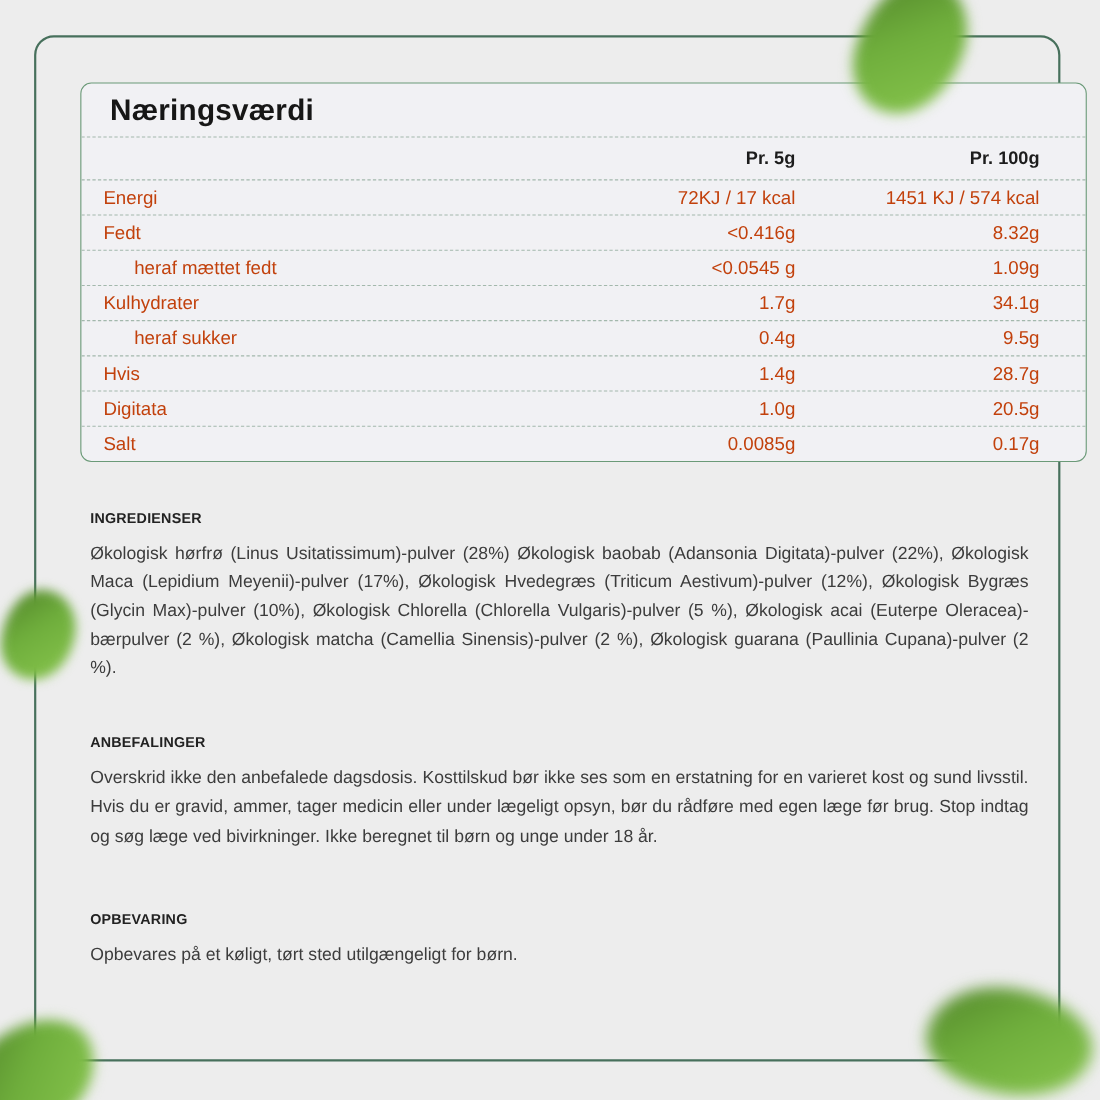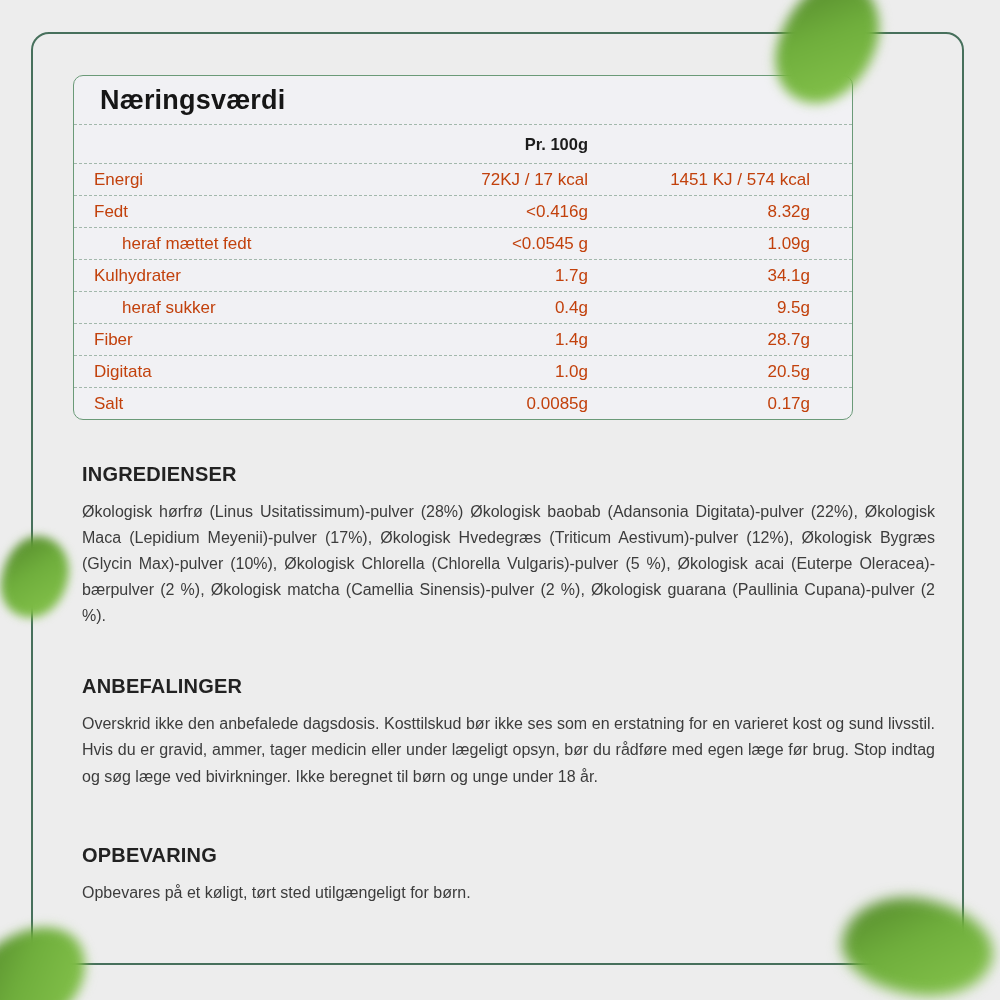--- a/index.html
+++ b/index.html
@@ -16,21 +16,21 @@
   .frame {
     position:absolute; left:31px; top:32px;
     width:933px; height:933px;
     border:2px solid #47705C;
     border-radius:18px;
     box-sizing:border-box;
   }
 
   
   .card {
-    position:absolute; left:73px; top:75px; width:780px;
+    position:absolute; left:73px; top:75px; width:915px;
     box-sizing:border-box;
     background:#F1F1F4;
     border:1.5px solid #6B9A78;
     border-radius:10px;
     overflow:hidden;
     z-index:2;
   }
   .card-title {
     height:48px;
     display:flex; align-items:center;
@@ -50,21 +50,21 @@
   .t-row .c { text-align:right; }
   .t-row.head { height:38px; font-weight:700; font-size:16.5px; color:#1C1C1C; }
   .t-row.sub .label { padding-left:28px; }
 
   
   .sections {
     position:absolute; left:82px; top:463px; width:853px; z-index:2;
   }
   .sections h2 {
     margin:0 0 13px;
-    font-size:20px; font-weight:700; color:#222222;
+    font-size:13px; font-weight:700; color:#222222;
     letter-spacing:0.2px;
   }
   .sections p {
     margin:0 0 46px;
     font-size:16px; line-height:1.63; color:#3C3C3C;
     text-align:justify;
   }
   .sections .sec-recommendations p { margin-bottom:54px; }
   .sections .sec-storage p { margin-bottom:16px; text-align:left; }
 
@@ -83,20 +83,21 @@
 </head>
 <body>
 
 <div class="frame"></div>
 
 <div class="card">
   <div class="card-title">Næringsværdi</div>
 
   <div class="t-row head">
     <div class="label"></div>
+    <div class="c">Pr. 5g</div>
     <div class="c">Pr. 100g</div>
   </div>
 
   <div class="t-row">
     <div class="label">Energi</div>
     <div class="c">72KJ / 17 kcal</div>
     <div class="c">1451 KJ / 574 kcal</div>
   </div>
   <div class="t-row">
     <div class="label">Fedt</div>
@@ -112,21 +113,21 @@
     <div class="label">Kulhydrater</div>
     <div class="c">1.7g</div>
     <div class="c">34.1g</div>
   </div>
   <div class="t-row sub">
     <div class="label">heraf sukker</div>
     <div class="c">0.4g</div>
     <div class="c">9.5g</div>
   </div>
   <div class="t-row">
-    <div class="label">Fiber</div>
+    <div class="label">Hvis</div>
     <div class="c">1.4g</div>
     <div class="c">28.7g</div>
   </div>
   <div class="t-row">
     <div class="label">Digitata</div>
     <div class="c">1.0g</div>
     <div class="c">20.5g</div>
   </div>
   <div class="t-row">
     <div class="label">Salt</div>

